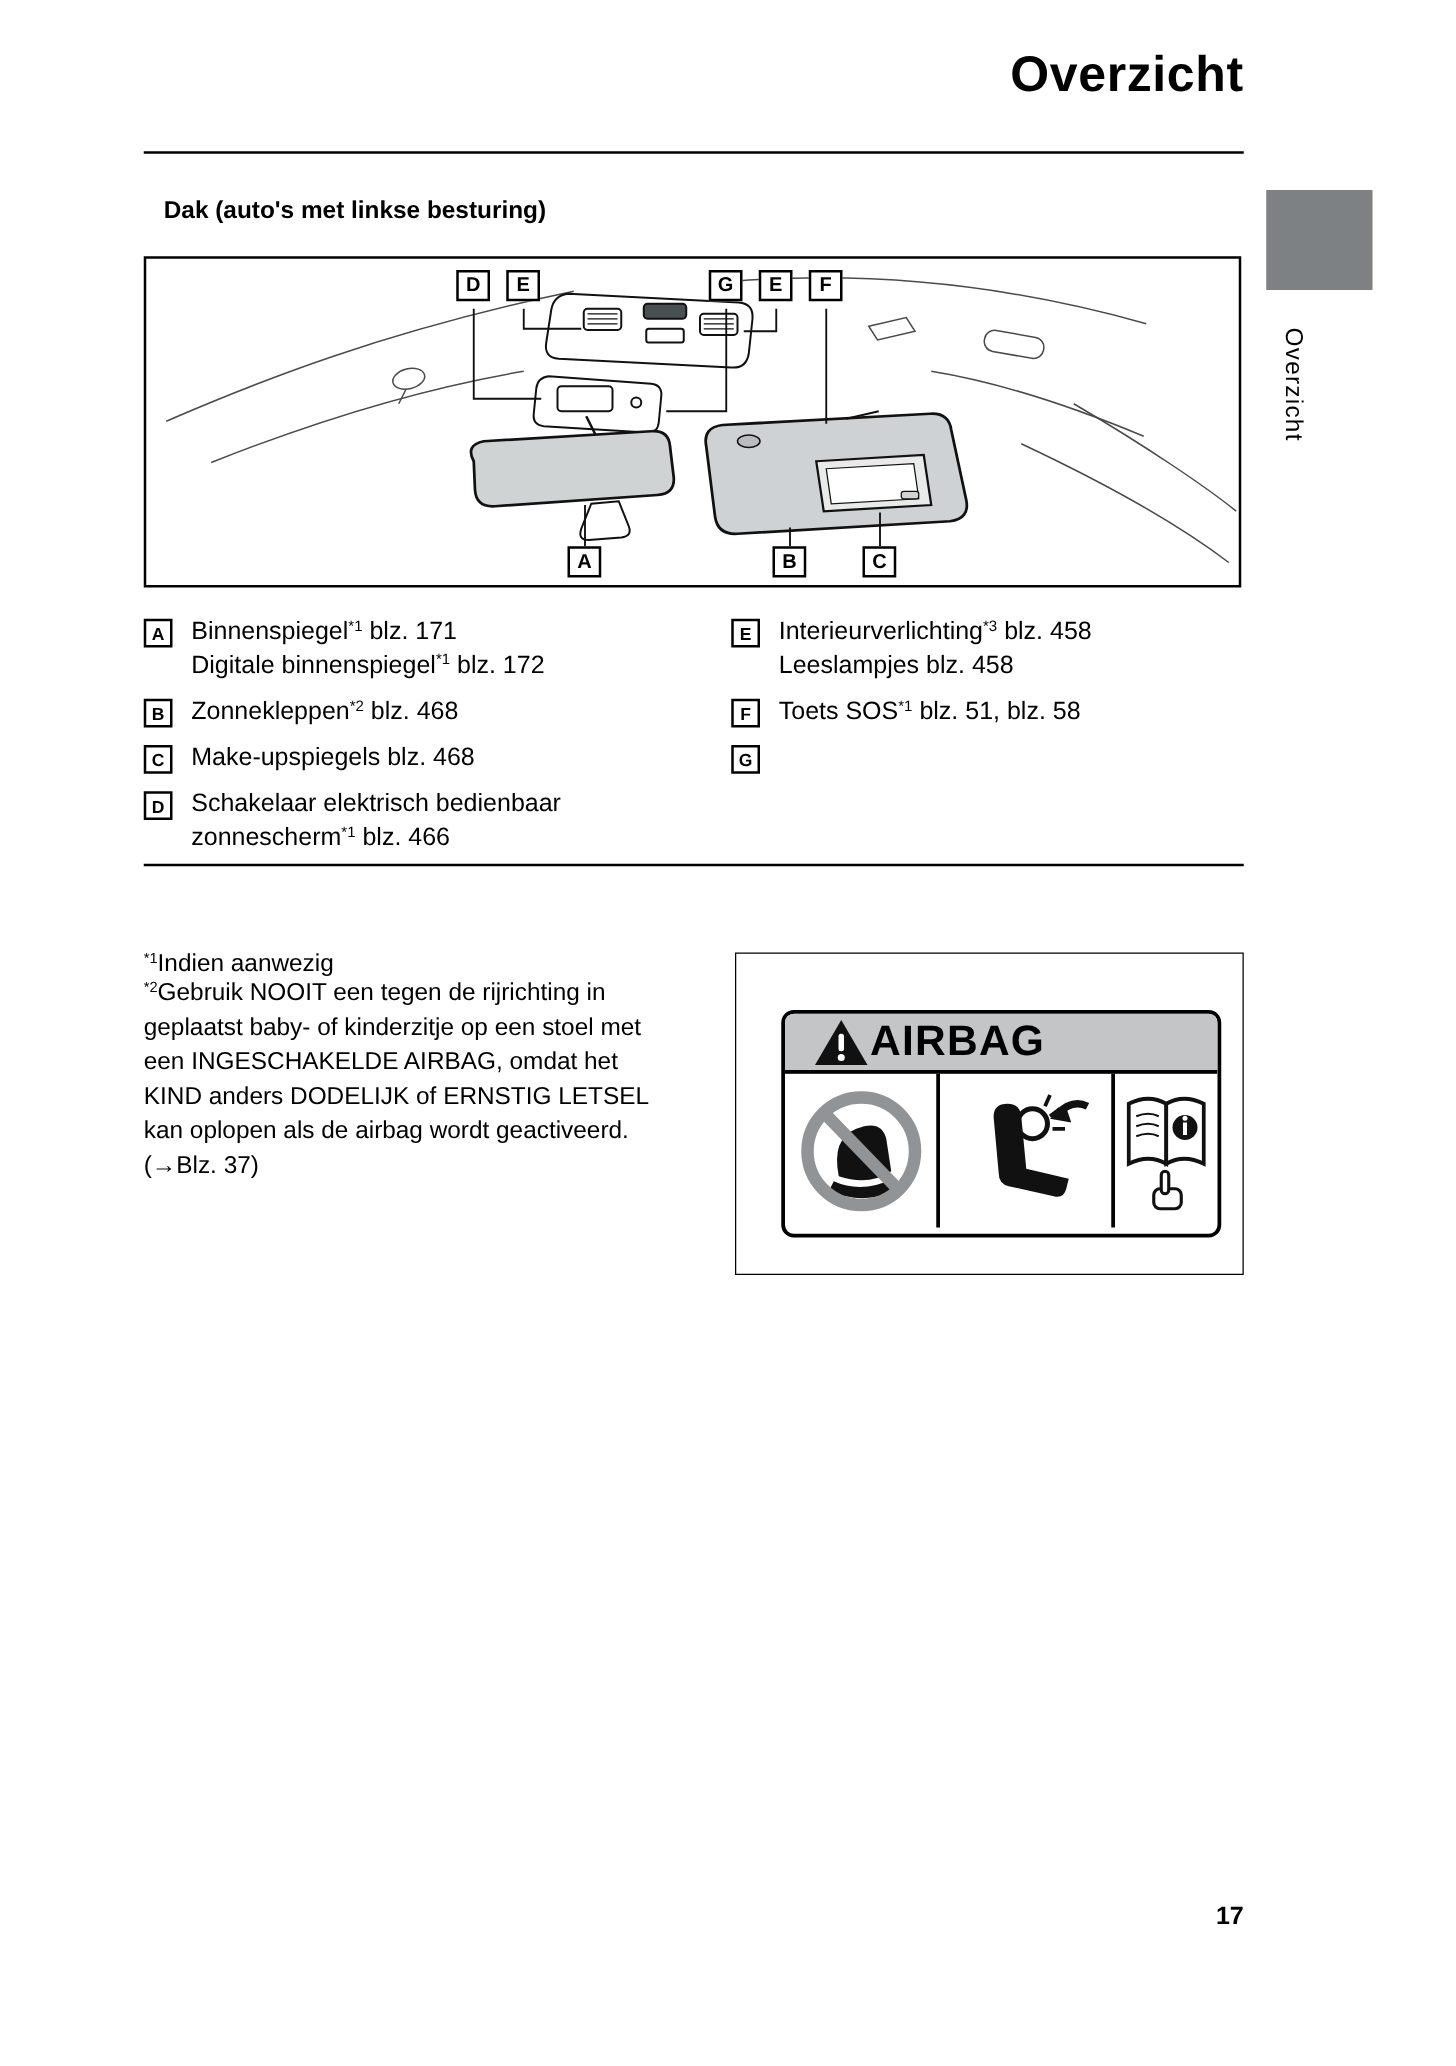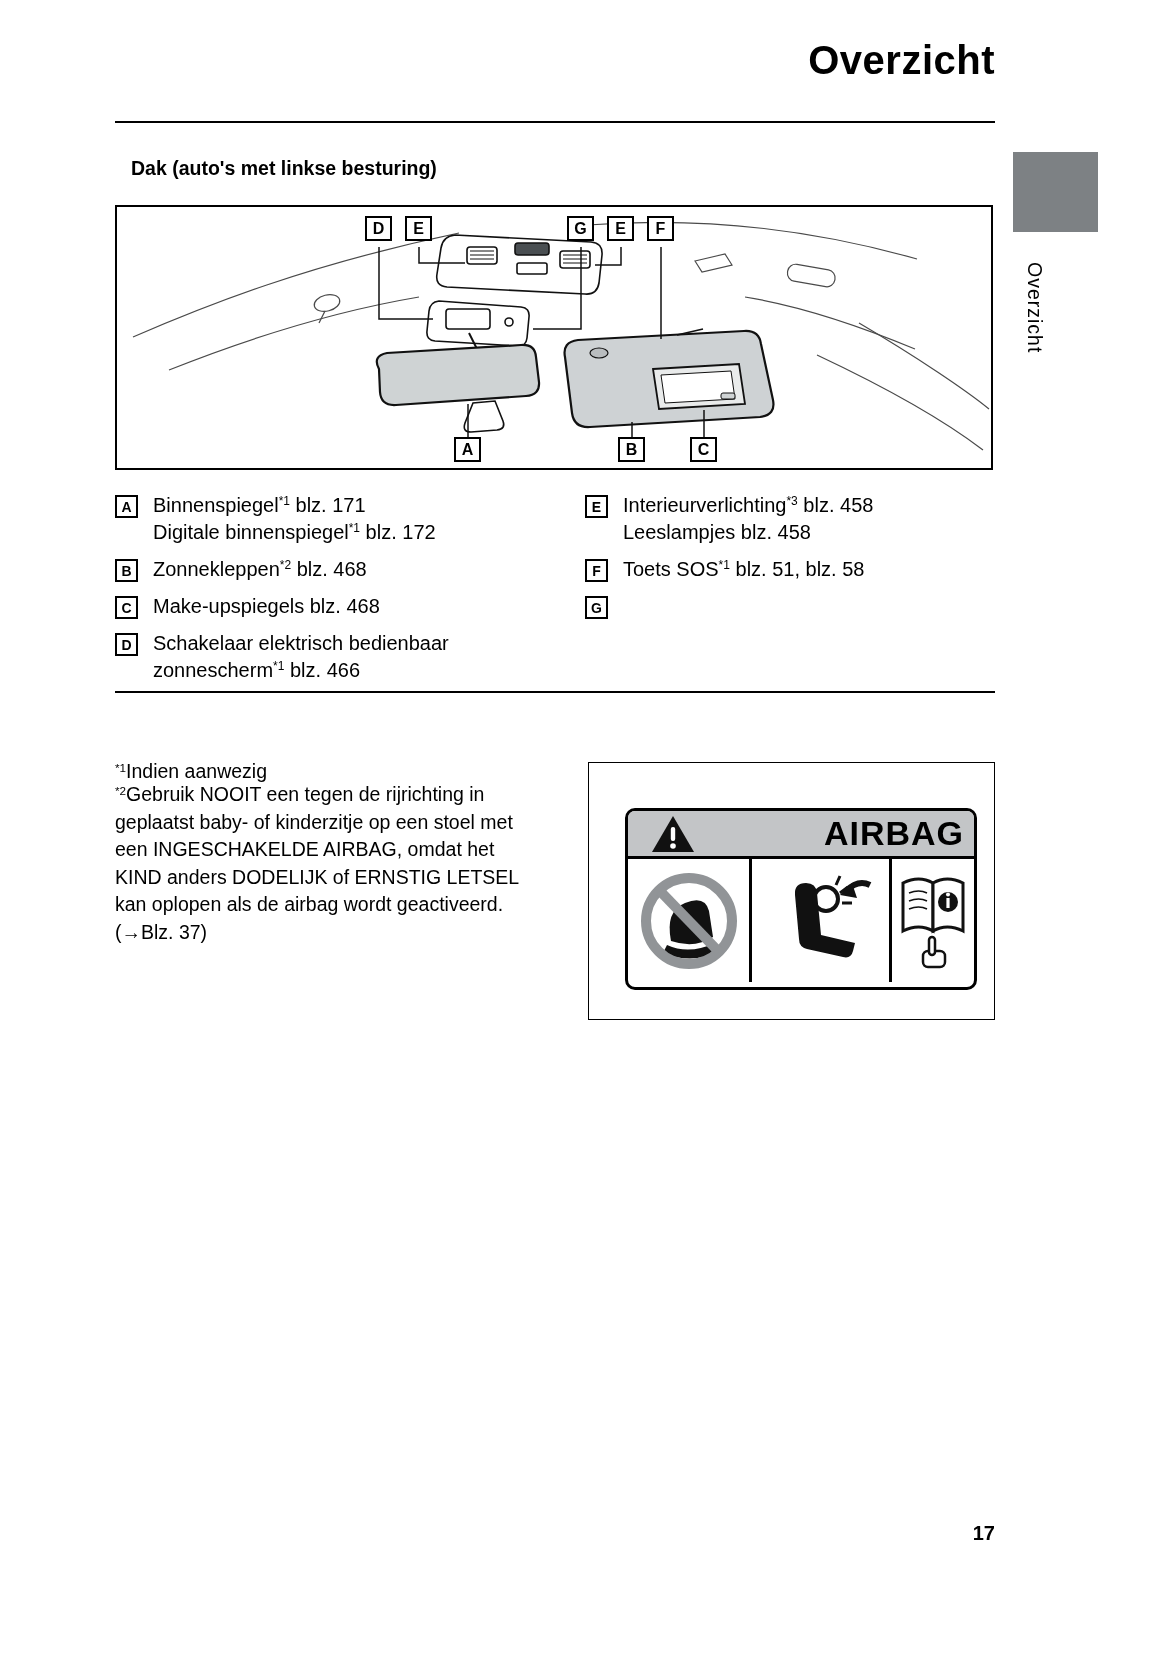--- a/index.html
+++ b/index.html
@@ -41,21 +41,21 @@
   .note2{top:765px;left:115px;width:415px;margin-top:16px;}
   .note3{top:1042px;left:588px;width:420px;}
 
   .airbag-outer{position:absolute;top:762px;left:588px;width:407px;height:258px;
                 border:1.5px solid #000;box-sizing:border-box;}
   .airbag-label{position:absolute;left:36px;top:45px;width:352px;height:182px;
                 border:3.5px solid #000;border-radius:10px;box-sizing:border-box;
                 overflow:hidden;background:#fff;}
   .airbag-header{height:48px;background:#c3c5c7;border-bottom:3.5px solid #000;
                  display:flex;align-items:center;padding:0 10px 0 22px;box-sizing:border-box;}
-  .airbag-title{flex:1;text-align:right;font-size:34px;font-weight:bold;letter-spacing:1px;}
+  .airbag-title{flex:1;text-align:left;font-size:34px;font-weight:bold;letter-spacing:1px;}
   .airbag-body{display:flex;height:123px;}
   .ab-cell{display:flex;align-items:center;justify-content:center;box-sizing:border-box;}
   .ab-c1{width:124px;border-right:3px solid #000;}
   .ab-c2{width:140px;border-right:3px solid #000;}
   .ab-c3{flex:1;}
 
   .page-number{position:absolute;top:1522px;left:0;right:170px;text-align:right;
                font-size:20px;font-weight:bold;}
 </style>
 </head>

